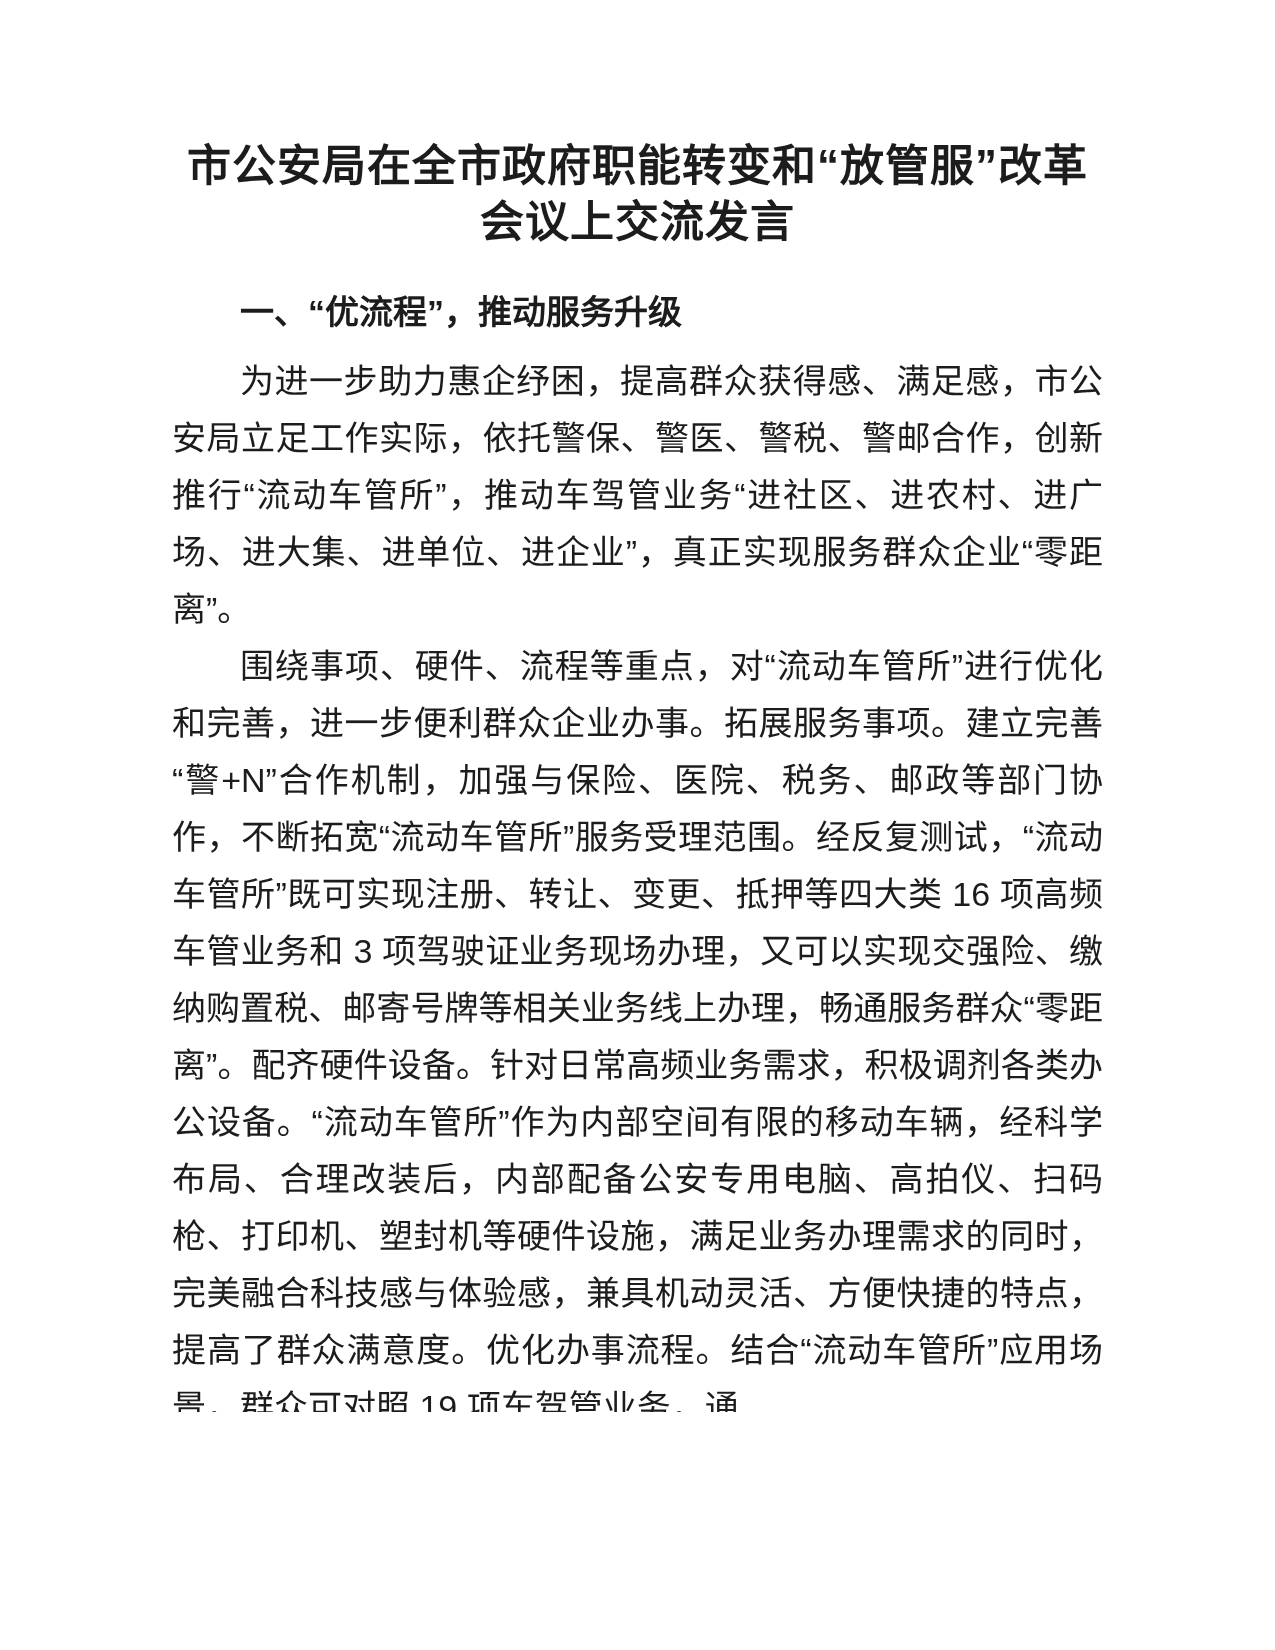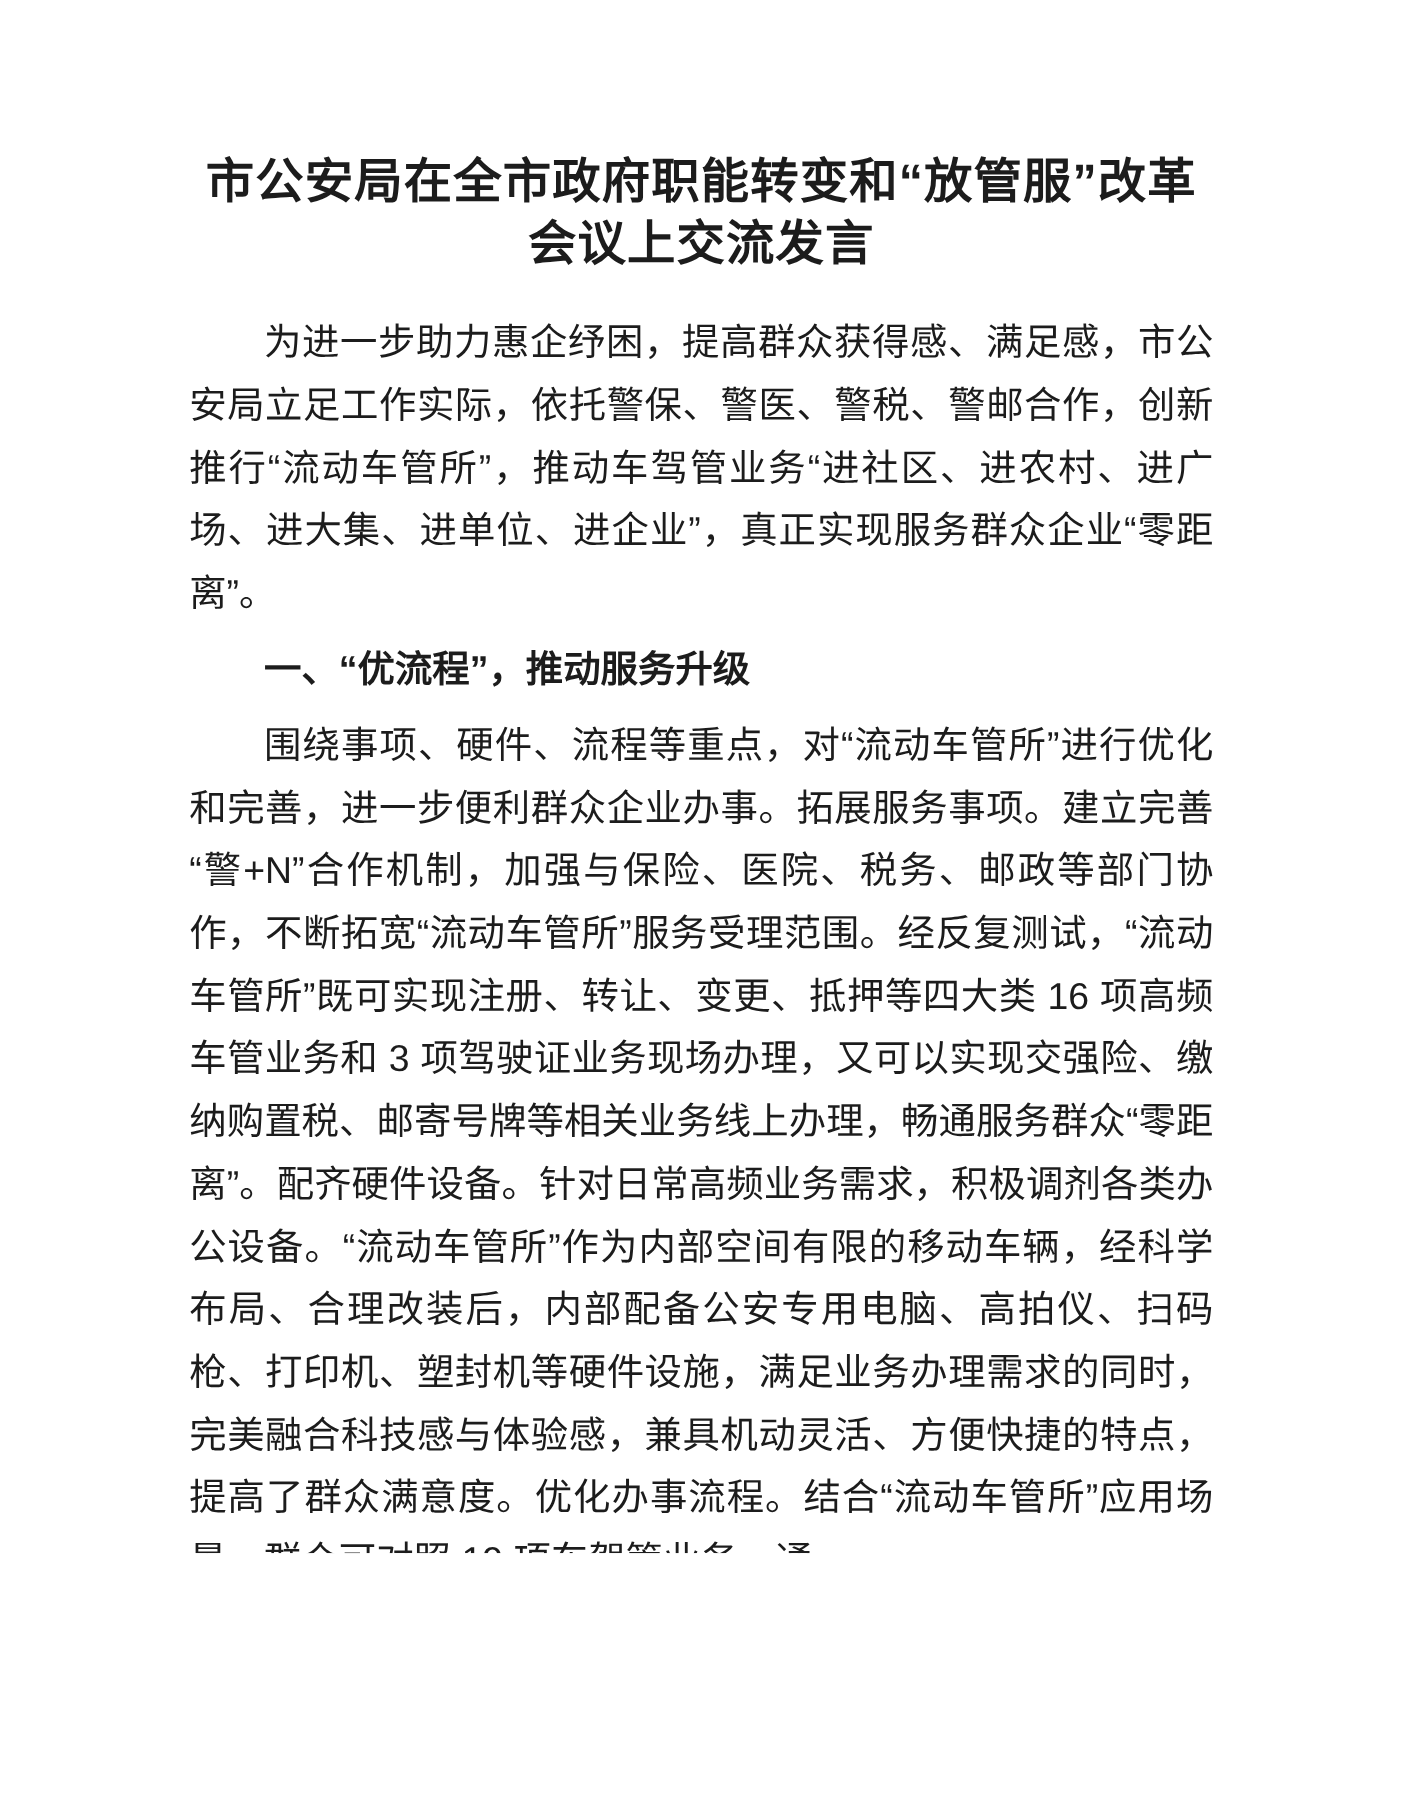--- a/index.html
+++ b/index.html
@@ -41,18 +41,18 @@
     font-weight: 700;
     margin: 12px 0 12px 0;
   }
 </style>
 </head>
 <body>
 
 <div class="page">
   <h1 class="doc-title">市公安局在全市政府职能转变和“放管服”改革会议上交流发言</h1>
 
+  <p class="para heading">一、“优流程”，推动服务升级</p>
+
   <p class="para body">为进一步助力惠企纾困，提高群众获得感、满足感，市公安局立足工作实际，依托警保、警医、警税、警邮合作，创新推行“流动车管所”，推动车驾管业务“进社区、进农村、进广场、进大集、进单位、进企业”，真正实现服务群众企业“零距离”。</p>
-
-  <p class="para heading">一、“优流程”，推动服务升级</p>
 
   <p class="para body">围绕事项、硬件、流程等重点，对“流动车管所”进行优化和完善，进一步便利群众企业办事。拓展服务事项。建立完善“警+N”合作机制，加强与保险、医院、税务、邮政等部门协作，不断拓宽“流动车管所”服务受理范围。经反复测试，“流动车管所”既可实现注册、转让、变更、抵押等四大类 16 项高频车管业务和 3 项驾驶证业务现场办理，又可以实现交强险、缴纳购置税、邮寄号牌等相关业务线上办理，畅通服务群众“零距离”。配齐硬件设备。针对日常高频业务需求，积极调剂各类办公设备。“流动车管所”作为内部空间有限的移动车辆，经科学布局、合理改装后，内部配备公安专用电脑、高拍仪、扫码枪、打印机、塑封机等硬件设施，满足业务办理需求的同时，完美融合科技感与体验感，兼具机动灵活、方便快捷的特点，提高了群众满意度。优化办事流程。结合“流动车管所”应用场景，群众可对照 19 项车驾管业务，通</p>
 </div>
 
 </body></html>

